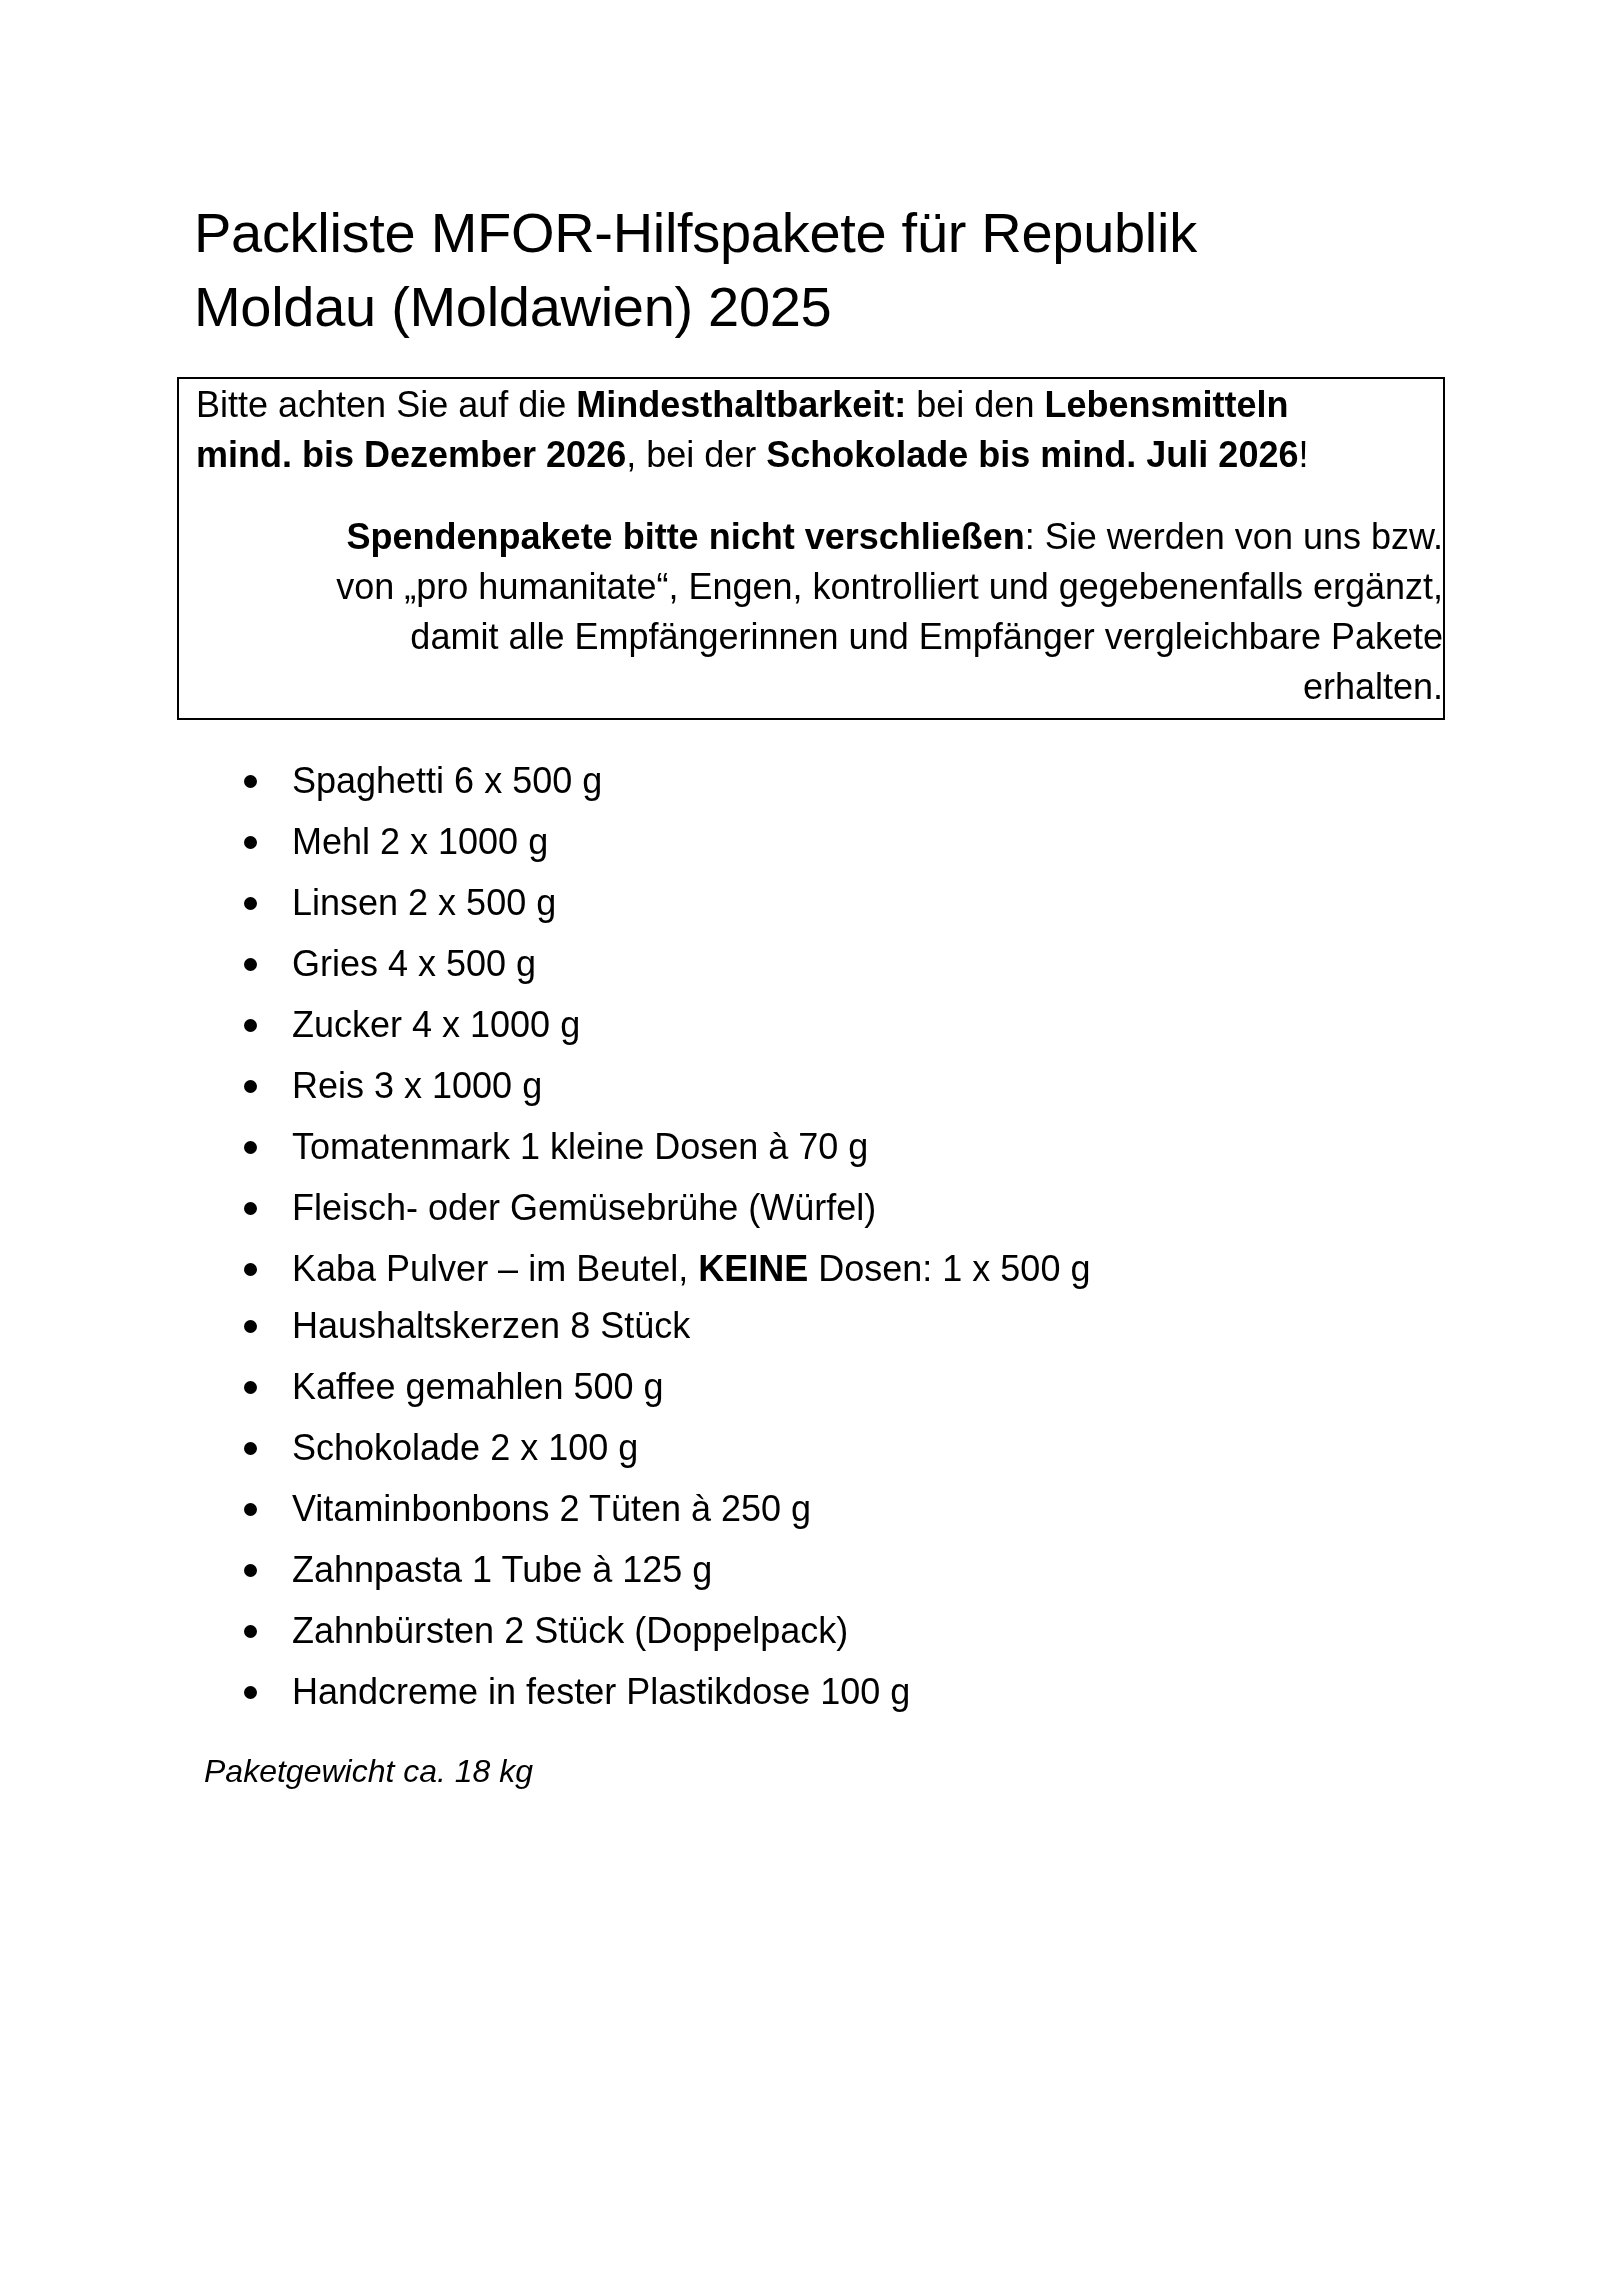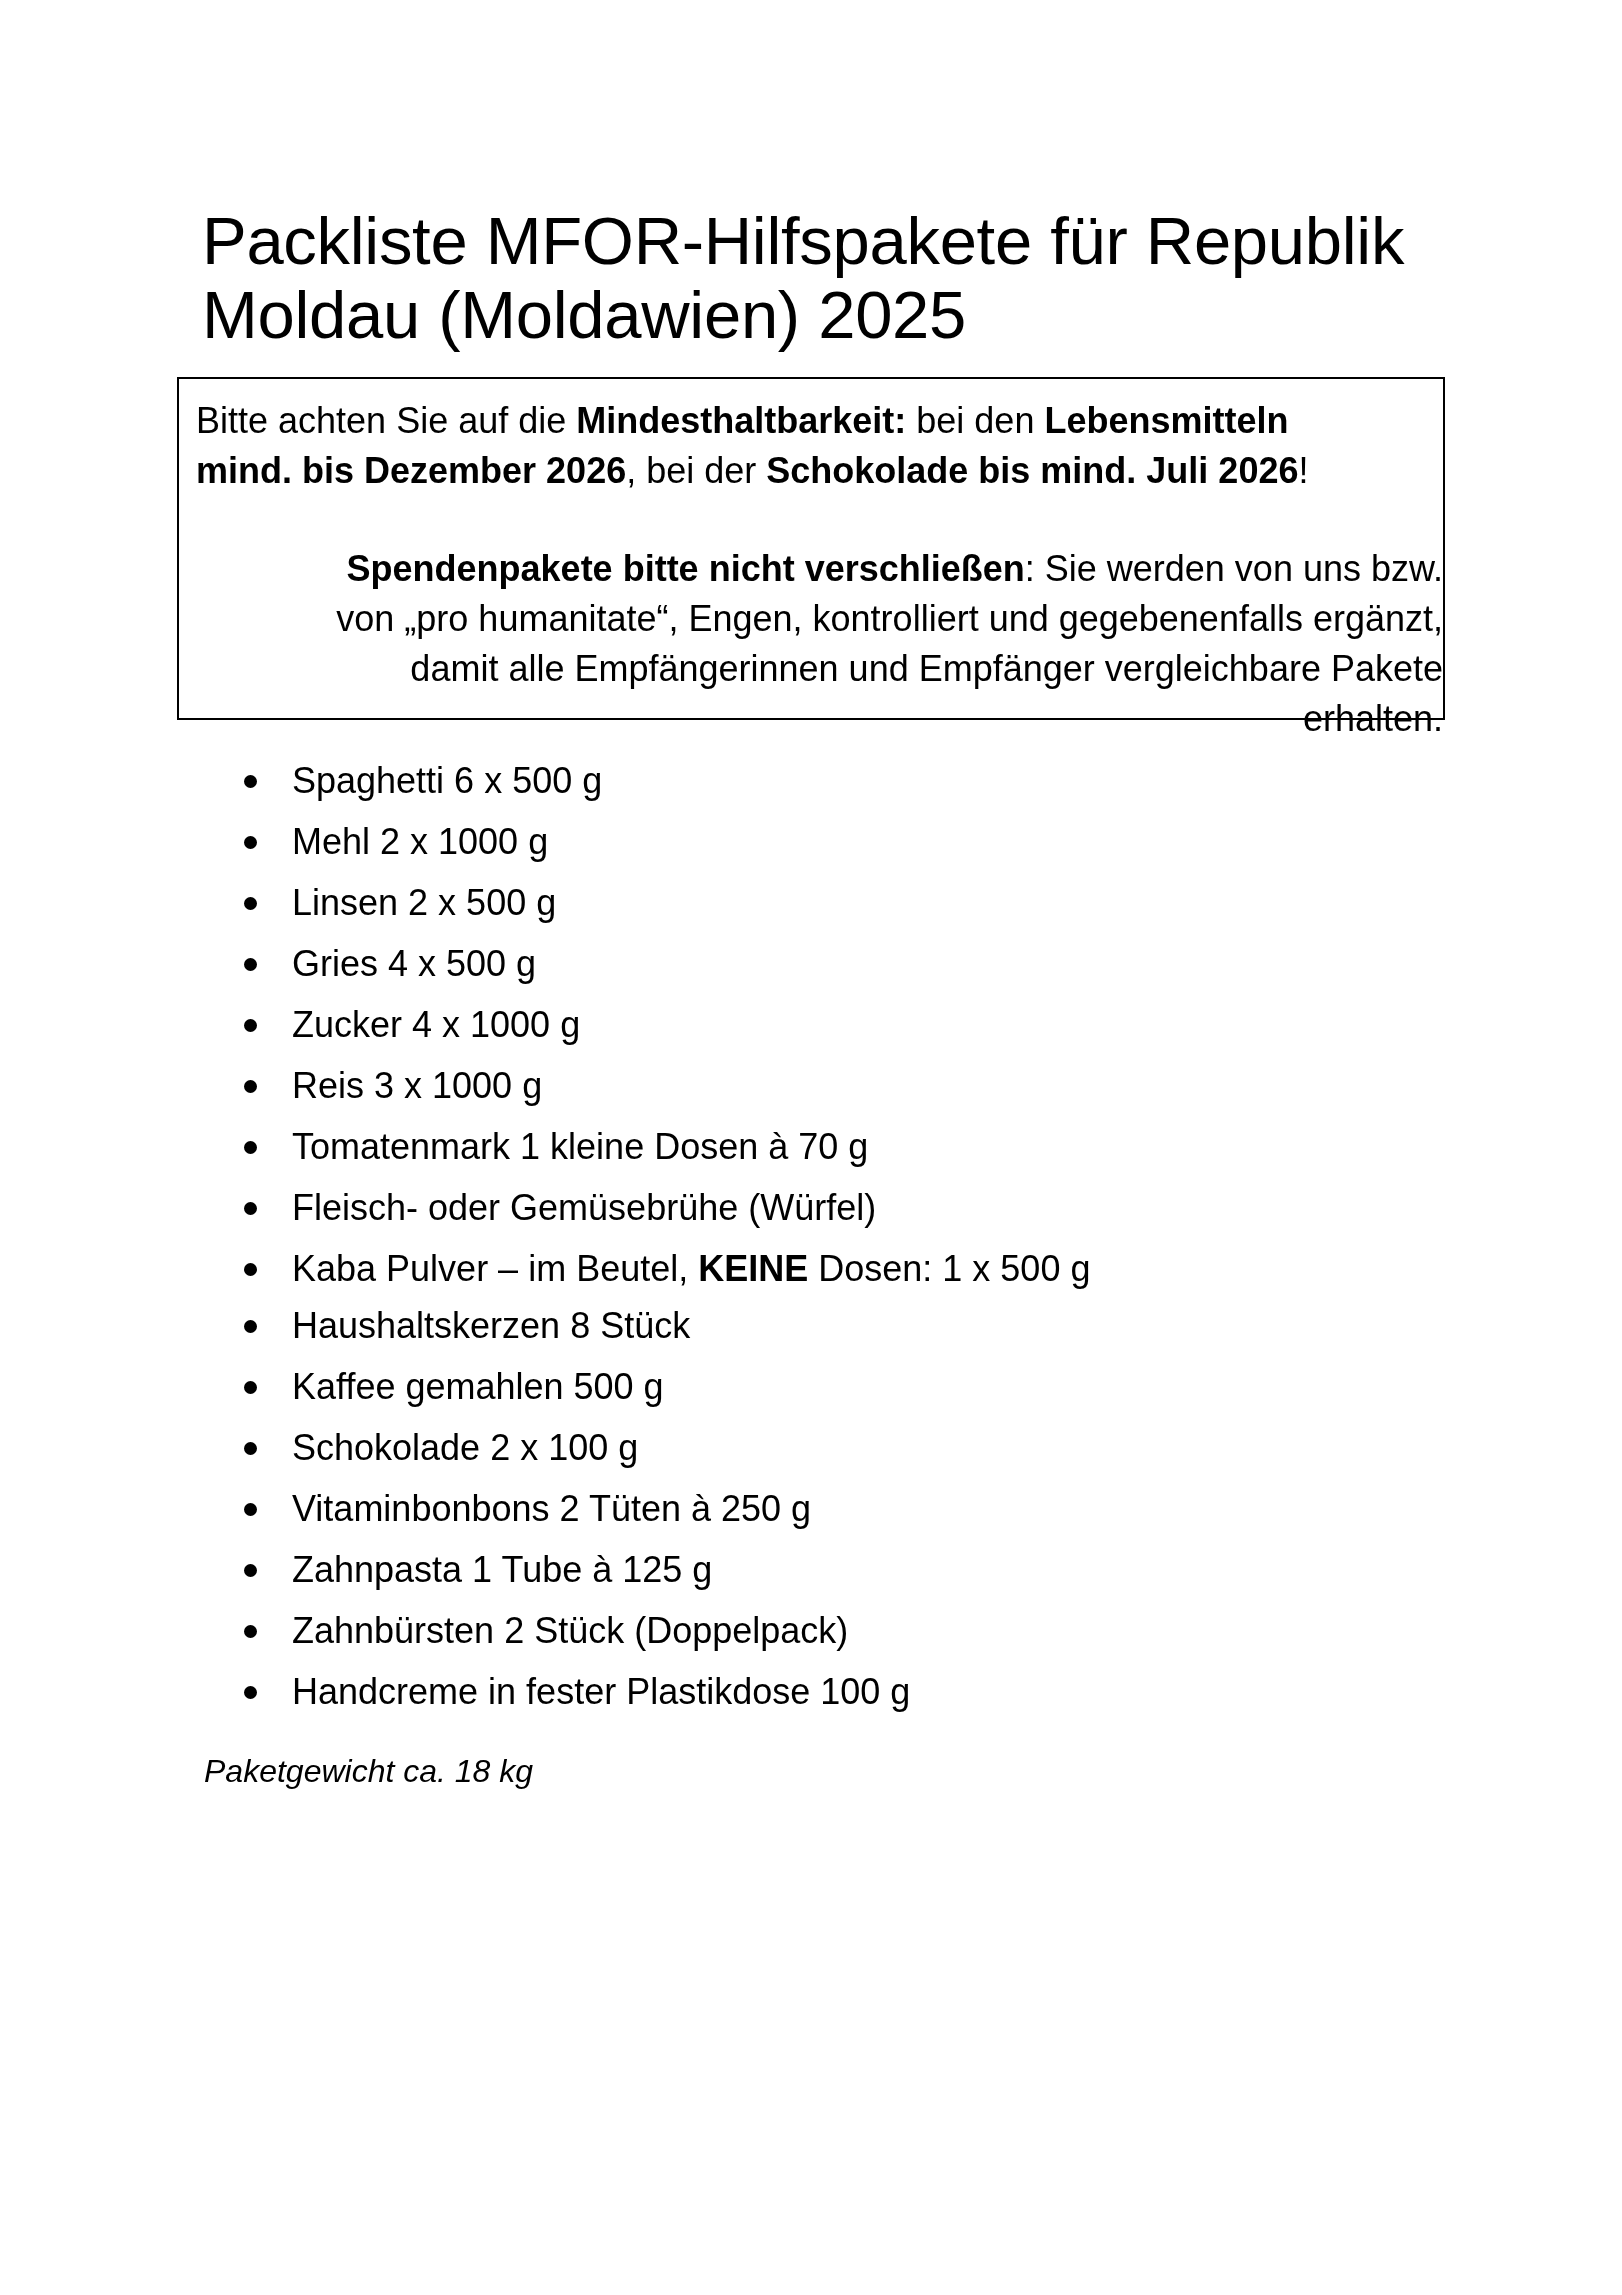--- a/index.html
+++ b/index.html
@@ -13,38 +13,38 @@
       position: relative;
       overflow: hidden;
       font-family: "Liberation Sans", sans-serif;
       color: #000000;
     }
     .page-title {
       position: absolute;
       left: 194px;
       top: 196px;
       width: 1243px;
-      margin: 8px;
-      font-size: 67px;
+      margin: 0;
+      font-size: 56px;
       line-height: 74px;
       font-weight: normal;
       letter-spacing: -0.3px;
     }
     .notice-box {
       position: absolute;
       left: 177px;
       top: 377px;
       width: 1264px;
       height: 339px;
       border: 2px solid #000000;
       box-sizing: content-box;
     }
     .notice-box p {
       margin: 0;
-      padding: 16px 0 0 17px;
+      padding: 0 0 0 17px;
       font-size: 36px;
       line-height: 50px;
     }
     .notice-box p.p1 { margin-top: 0.7px; }
     .notice-box p.p2 { margin-top: 32px; text-align: right; }
     .notice-box b { font-weight: bold; }
     .packing-list {
       position: absolute;
       left: 0;
       top: 750px;

